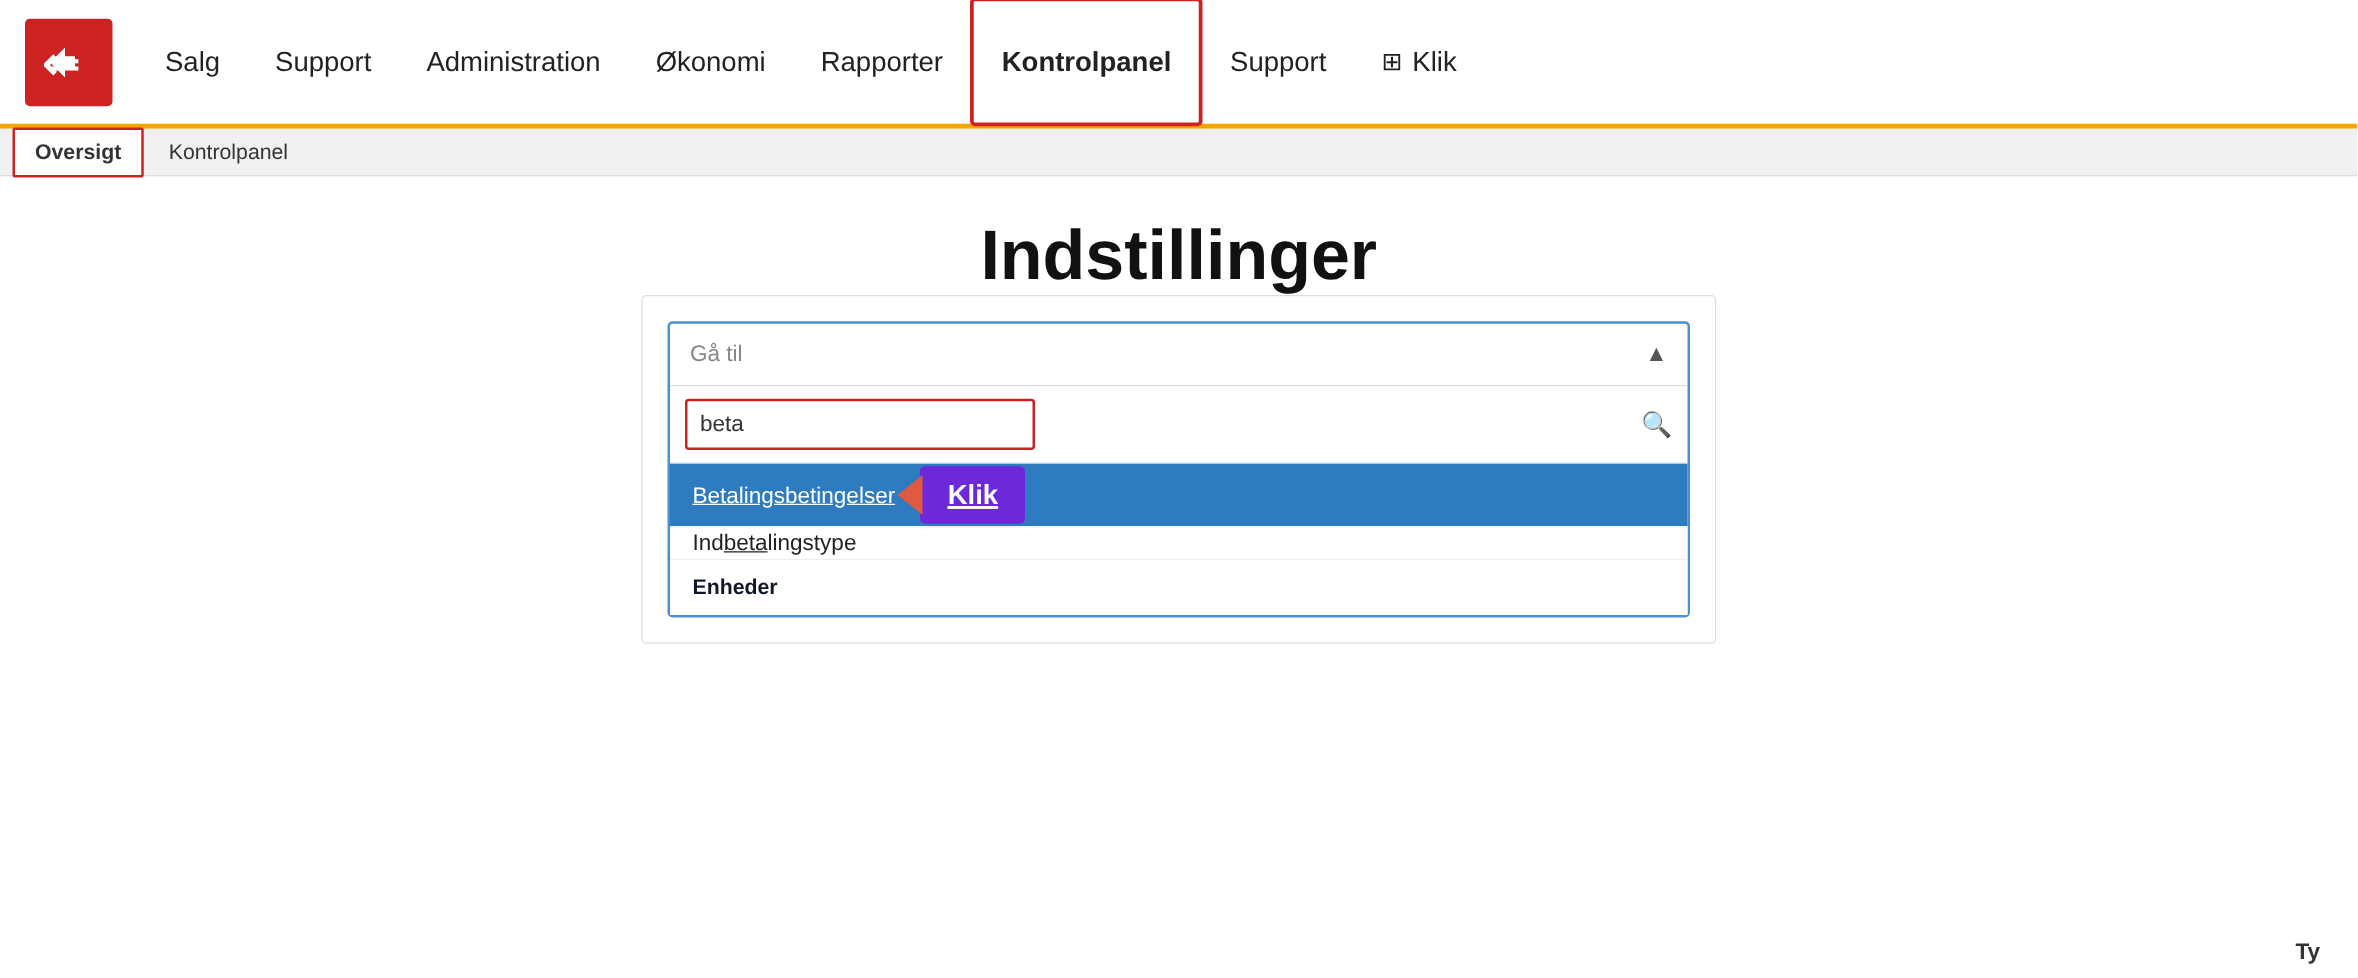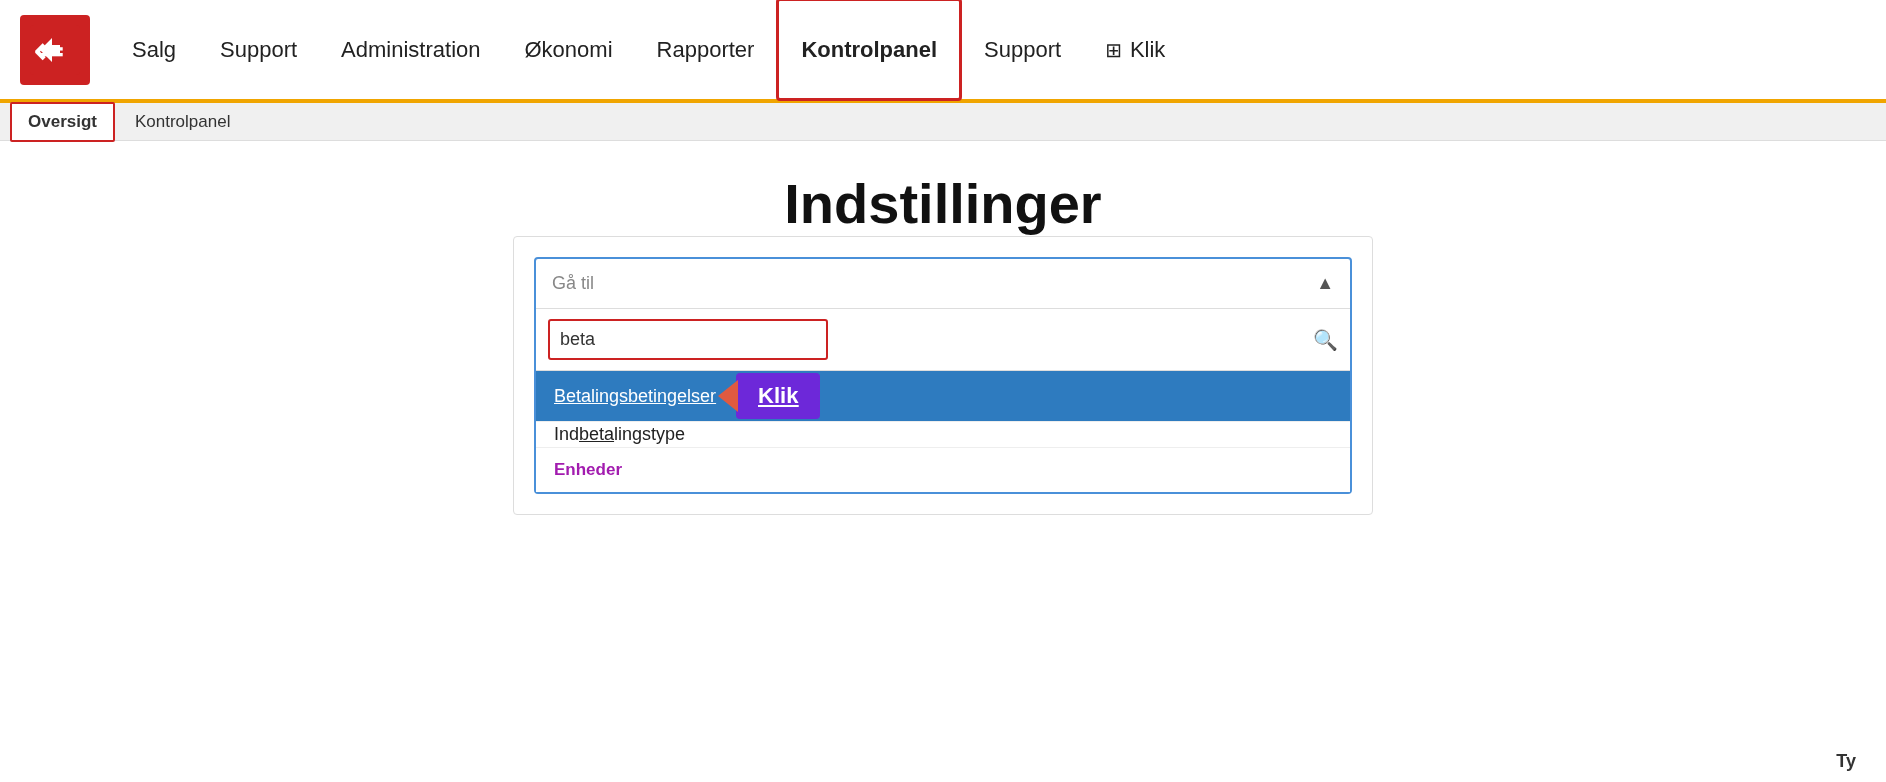--- a/index.html
+++ b/index.html
@@ -204,21 +204,21 @@
       border-top: 16px solid transparent;
       border-bottom: 16px solid transparent;
       border-right: 20px solid #e05a40;
     }
 
     
     .dropdown-item-partial {
       padding: 12px 18px;
       font-size: 17px;
       font-weight: 700;
-      color: #a21caf;
+      color: #0f172a;
       background: #fff;
       border-top: 1px solid #eee;
     }
 
     
     .bottom-right-text {
       position: absolute;
       right: 30px;
       bottom: 10px;
       font-size: 18px;

